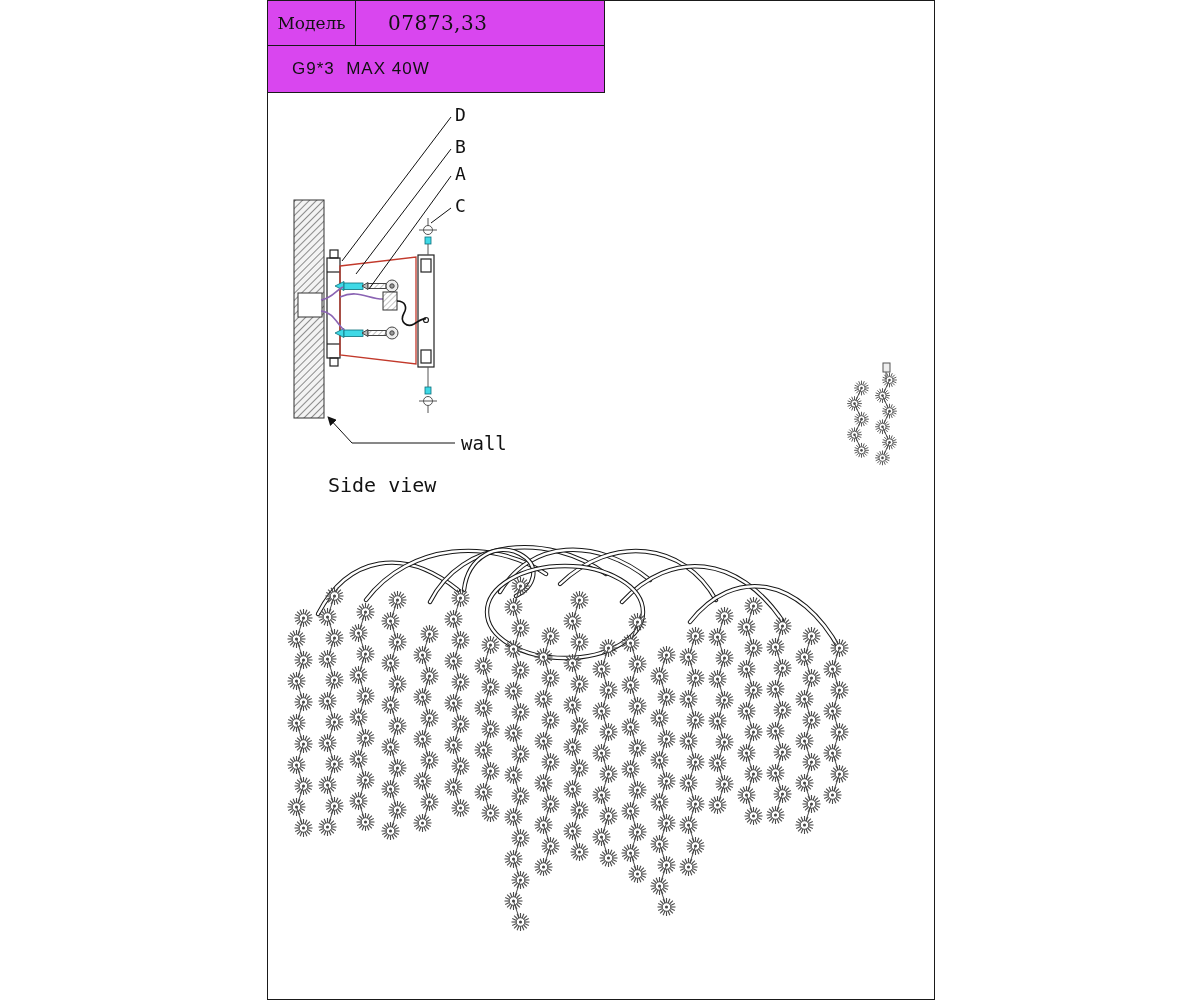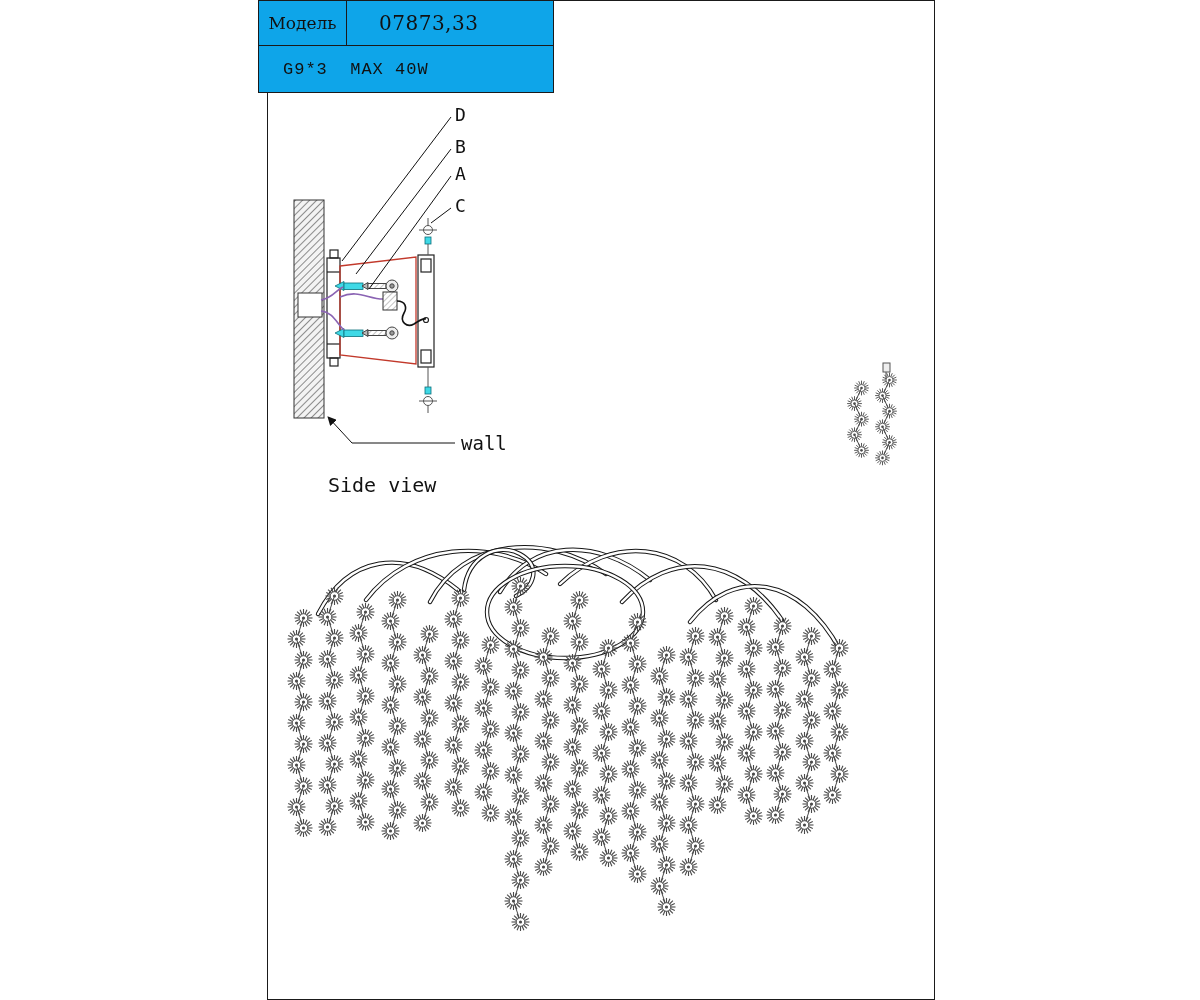--- a/index.html
+++ b/index.html
@@ -7,27 +7,27 @@
     --screw-cyan:#3fd9e6;
     --wire-purple:#8a63b3;
     --frame-red:#c2392b;
     --crystal:#4a4a4a;
     --line:#161616;
   }
   html,body{background:#fff}
   body{width:1200px;height:1000px;position:relative;font-family:"DejaVu Serif",serif;color:#111;overflow:hidden}
   .canvas{position:absolute;left:0;top:0;width:1200px;height:1000px;background:#fff}
   .frame{position:absolute;left:267px;top:0;width:668px;height:1000px;border:1.5px solid #1a1a1a;background:#fff}
-  .spec-table{position:absolute;left:258px;top:0;width:296px;border:1.5px solid #1a1a1a;background:#0ea5e9;z-index:3}
+  .spec-table{position:absolute;left:267px;top:0;width:338px;border:1.5px solid #1a1a1a;background:#d946ef;z-index:3}
   .spec-table .row{display:flex;align-items:center}
   .spec-table .r1{height:45px;border-bottom:1.5px solid #1a1a1a}
   .spec-table .r2{height:46px}
   .c-label{width:88px;height:100%;display:flex;align-items:center;justify-content:center;border-right:1.5px solid #1a1a1a;font-size:17px}
   .c-value{flex:1;padding-left:32px;font-size:20px;letter-spacing:.5px}
-  .c-spec{padding-left:24px;font-size:17px;letter-spacing:1px;white-space:pre;font-family:Liberation Mono, monospace}
+  .c-spec{padding-left:24px;font-size:17px;letter-spacing:1px;white-space:pre;font-family:Liberation Sans, sans-serif}
   svg.diagram{position:absolute;left:0;top:0;width:1200px;height:1000px;z-index:2}
   .lbl{font-family:"DejaVu Sans Mono",monospace;font-size:18px;fill:#111}
   .wall-lbl{font-family:"DejaVu Sans Mono",monospace;font-size:19px;fill:#111}
   .caption{font-family:"DejaVu Sans Mono",monospace;font-size:20px;fill:#111}
   .red-outline{stroke:var(--frame-red)}
   .cyan-part{fill:var(--screw-cyan);stroke:#0a6f7a;stroke-width:.8}
   .purple-wire{stroke:var(--wire-purple)}
 </style>
 </head>
 <body>

